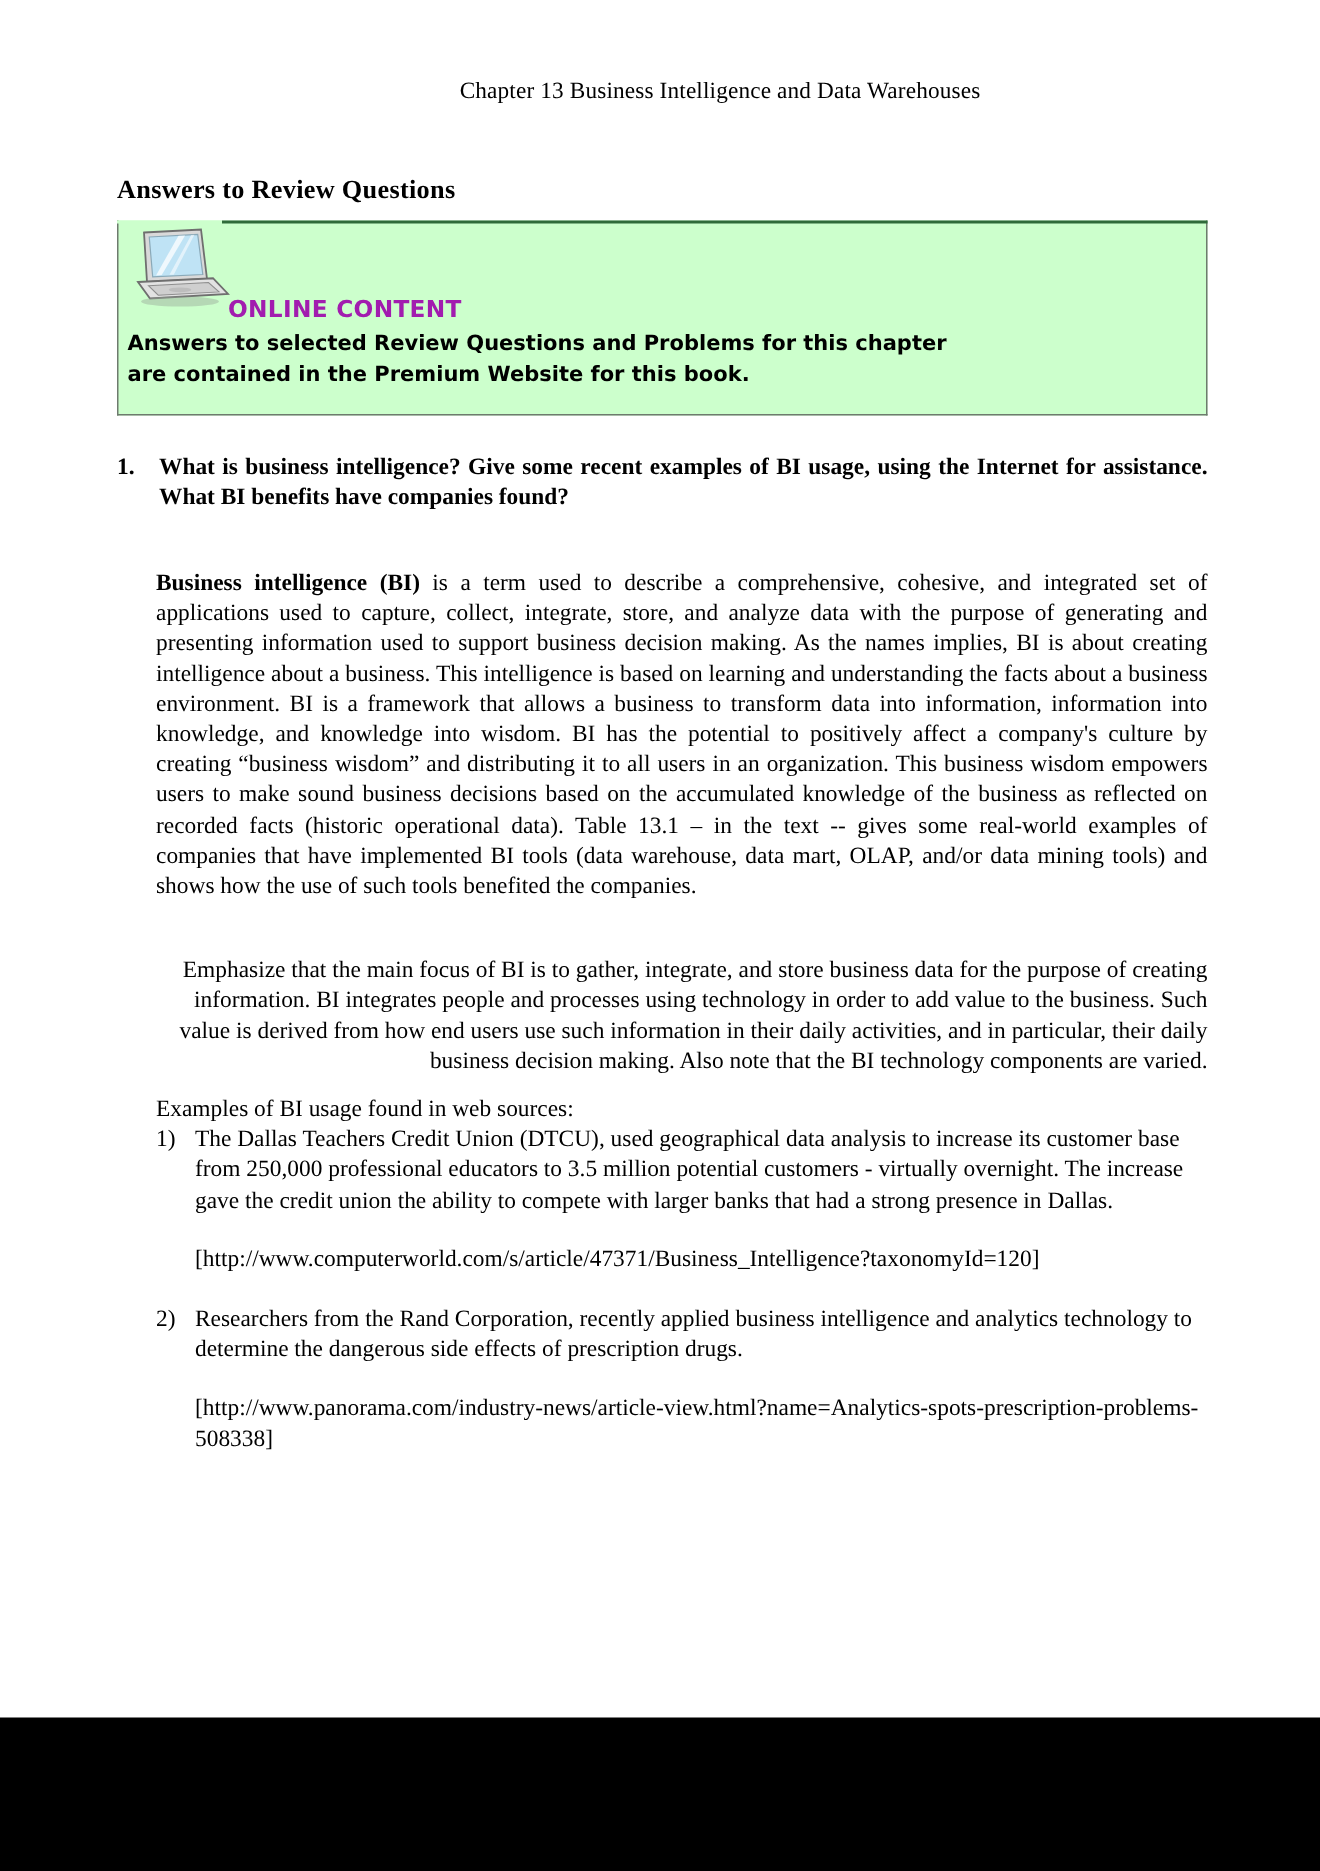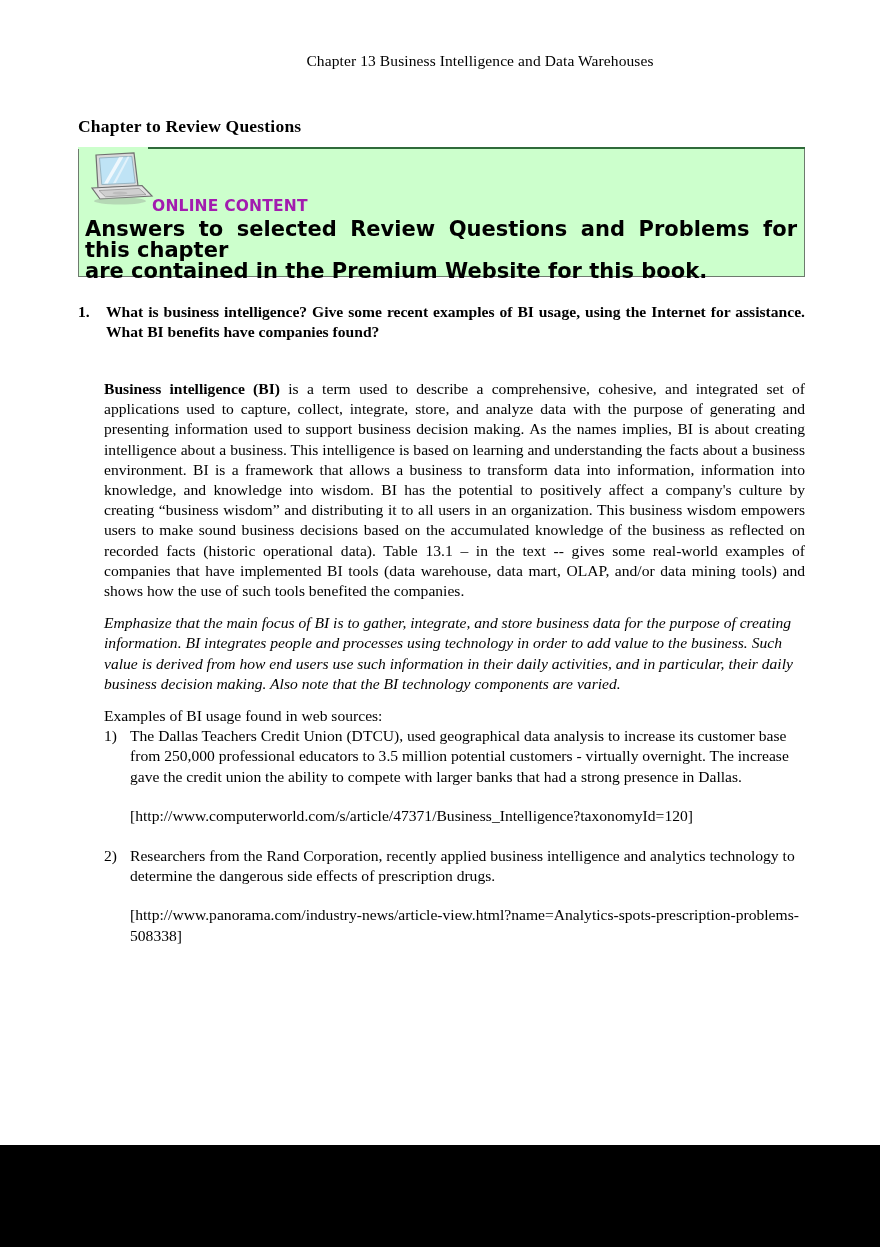--- a/index.html
+++ b/index.html
@@ -117,21 +117,21 @@
     color: #a21caf;
     white-space: nowrap;
   }
 
   .callout-body {
     position: absolute;
     left: 85px;
     top: 219px;
     width: 712px;
     font-family: "DejaVu Sans", "Liberation Sans", sans-serif;
-    font-size: 21px;
+    font-size: 14px;
     font-weight: bold;
     line-height: 21px;
     text-align: justify;
     color: #000;
   }
   .callout-body .line2 {
     text-align: left;
   }
 
   
@@ -167,23 +167,22 @@
     margin: 0;
     font-size: 15.6px;
     line-height: 20.2px;
     text-align: justify;
     text-justify: inter-word;
   }
   p.para.first {
     margin-top: 37px;
   }
   p.para.second {
-    margin-top: 12px;
-    text-align: left;
-    font-style: italic;
+    margin-top: 36px;
+    text-align: right;
   }
   p.para b {
     font-weight: bold;
   }
 
   .examples-lead {
     margin-top: 12px;
     font-size: 15.6px;
     line-height: 20.2px;
   }
@@ -217,21 +216,21 @@
     margin-top: 19px;
   }
 </style>
 </head>
 <body>
 
 <div class="page">
 
   <div class="running-header">Chapter 13 Business Intelligence and Data Warehouses</div>
 
-  <h1 class="section-heading">Chapter to Review Questions</h1>
+  <h1 class="section-heading">Answers to Review Questions</h1>
 
   <div class="callout">
     <div class="callout-inner"></div>
   </div>
 
   <div class="callout-topline">
     <div class="seg-blank"></div>
     <div class="seg-line"></div>
   </div>
 

